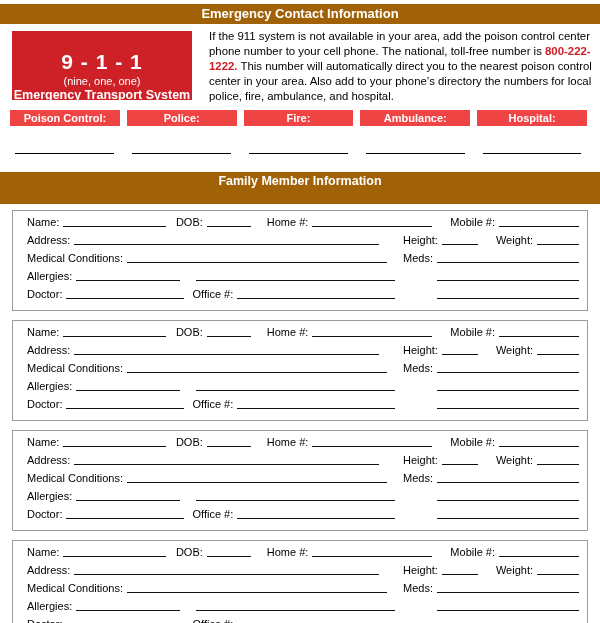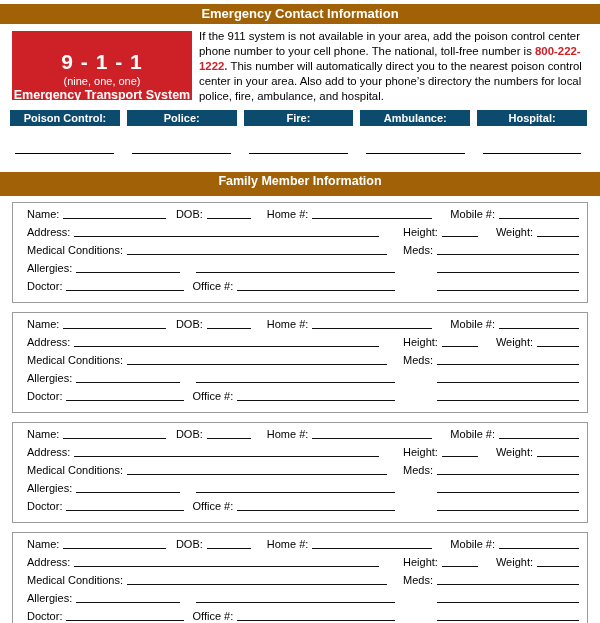--- a/index.html
+++ b/index.html
@@ -1,33 +1,33 @@
 <!DOCTYPE html>
 <html><head>
 <meta charset="utf-8">
 <style>
   * { margin:0; padding:0; box-sizing:border-box; }
   html,body { width:600px; height:623px; overflow:hidden; background:#fff;
     font-family:"Liberation Sans","DejaVu Sans",sans-serif; color:#000; }
 
   .bar { background:#a16207; color:#fff; text-align:center; font-weight:bold; }
   .bar.top { margin-top:4px; height:20px; line-height:20px; font-size:13px; }
-  .bar.family { height:24px; line-height:18px; font-size:12.5px; margin-top:18px; }
+  .bar.family { height:32px; line-height:18px; font-size:12.5px; margin-top:18px; }
 
   .top-row { display:flex; margin:7px 8px 0 12px; }
   .badge { width:180px; height:69px; background:#ce2127; color:#fff; text-align:center;
     padding-top:19px; flex:none; }
   .badge .num { font-size:21px; font-weight:bold; letter-spacing:1px; line-height:24px; }
   .badge .words { font-size:11px; font-weight:normal; line-height:14px; }
   .badge .sub { font-size:12.5px; font-weight:bold; line-height:15px; }
-  .instructions { flex:1; font-size:11.4px; line-height:15px; padding-left:7px; margin-top:-2px; }
+  .instructions { flex:1; font-size:11.4px; line-height:15px; padding-left:17px; margin-top:-2px; }
   .instructions .phone { color:#ce2127; font-weight:bold; }
 
   .contact-boxes { display:flex; gap:7px; margin:6px 13px 0 10px; }
-  .cbox { flex:1; height:16px; background:#0c4a6e; color:#fff; font-weight:bold; font-size:11px;
+  .cbox { flex:1; height:16px; background:#ef4444; color:#fff; font-weight:bold; font-size:11px;
     text-align:center; line-height:16px; }
   .contact-lines { display:flex; gap:7px; margin:26px 13px 0 10px; }
   .clcell { flex:1; height:2px; display:flex; justify-content:center; }
   .clcell .cline { width:90%; border-bottom:1.5px solid #000; }
 
   .blocks { margin:6px 12px 0 12px; }
   .mblock { border:1px solid #9b9b9b; height:101px; margin-bottom:9px;
     padding:4px 8px 0 14px; }
   .frow { display:flex; align-items:flex-start; height:18px; font-size:11px; }
   .lb { white-space:nowrap; line-height:15px; flex:none; }

